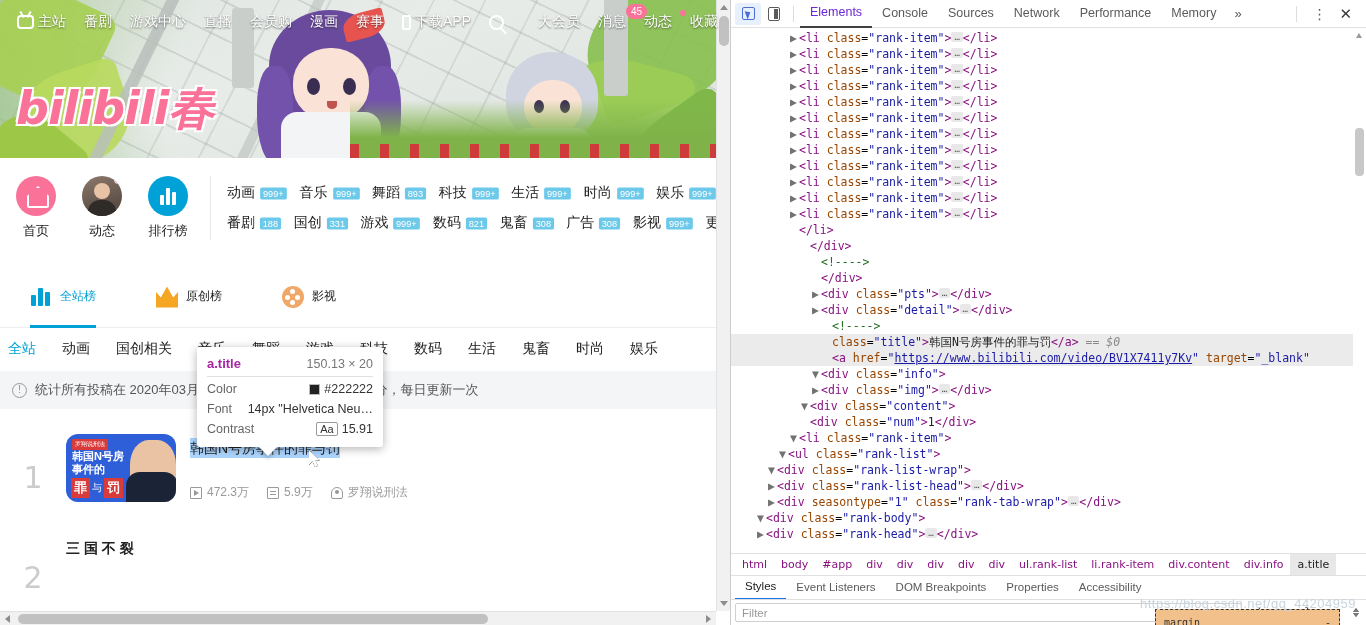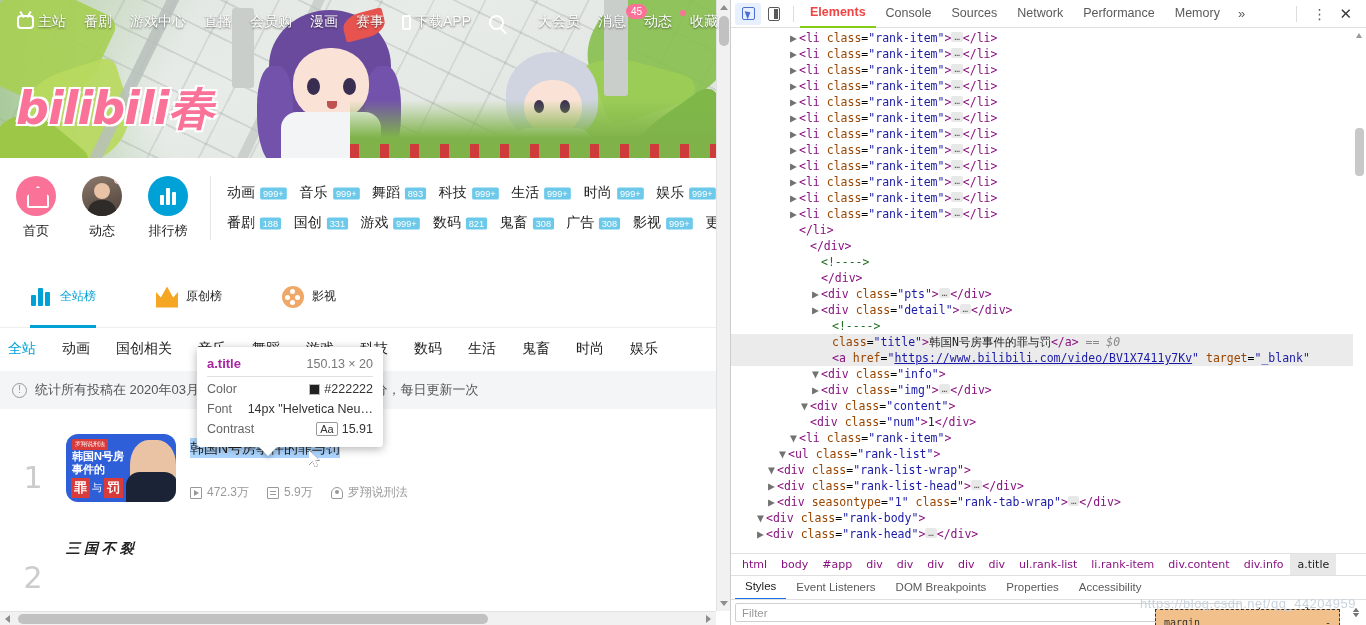--- a/index.html
+++ b/index.html
@@ -196,21 +196,21 @@
   .dt-toolbar { height:28px; display:flex; align-items:center; border-bottom:1px solid #e0e0e0; padding:0 4px; flex:none; }
   .tbtn { width:26px; height:22px; display:flex; align-items:center; justify-content:center; cursor:pointer; border-radius:3px; }
   .tbtn.active { background:#e8f0fe; }
   .ins-icon { width:13px; height:13px; border:1.4px solid #4a6fd1; border-radius:2px; position:relative; }
   .ins-icon:after { content:""; position:absolute; left:3px; top:2px; width:0; height:0;
                     border-left:5px solid #4a6fd1; border-top:3px solid transparent; border-bottom:6px solid transparent; transform:rotate(-20deg); }
   .dev-icon { width:12px; height:14px; border:1.4px solid #5a5a5a; border-radius:2px; position:relative; }
   .dev-icon:after { content:""; position:absolute; right:1px; top:1px; width:4px; height:10px; background:#5a5a5a; }
   .tsep { width:1px; height:16px; background:#ddd; margin:0 6px; }
   .dtab { font-size:12.5px; color:#5a5a5a; padding:0 10px; line-height:27px; cursor:pointer; white-space:nowrap; }
-  .dtab.on { color:#ef4444; border-bottom:2px solid #84cc16;font-weight:bold; }
+  .dtab.on { color:#6d28d9; border-bottom:2px solid #404040; }
   .chev { font-size:13px; color:#5a5a5a; padding:0 8px; cursor:pointer; }
   .tb-spacer { flex:1; }
   .kebab { color:#5a5a5a; font-size:14px; padding:0 9px; cursor:pointer; letter-spacing:0; }
   .closeb { color:#3a3a3a; font-size:15px; padding:0 10px 0 4px; cursor:pointer; }
 
   
   .dom { flex:1; overflow:hidden; position:relative; background:#fff;
          font-family:"DejaVu Sans Mono","Liberation Mono",monospace; font-size:11.5px; line-height:16px; padding:2px 0 0; }
   .dl { white-space:pre; padding-left:4px; height:16px; }
   .dl.hl { background:#ebebeb; }
@@ -495,21 +495,21 @@
             <span>
                 <i class="mi usr"></i>
                 <em style="font-style:normal">罗翔说刑法</em>
               </span>
           </div>
         </div>
       </div>
       <div class="rankitem">
         <div class="rnum">2</div>
         <div class="rinfo">
-          <a class="rtitle" href="#" style="text-decoration:none;font-weight:bold;font-style:italic;">三 国 不 裂</a>
+          <a class="rtitle" href="#" style="text-decoration:none;font-weight:bold;">三 国 不 裂</a>
         </div>
       </div>
     </div>
 
     <div class="dt-tip">
       <div class="dt-row dt-head">
         <span class="dt-sel">a.title</span>
         <span class="dt-dim">150.13 × 20</span>
       </div>
       <div class="dt-row">

